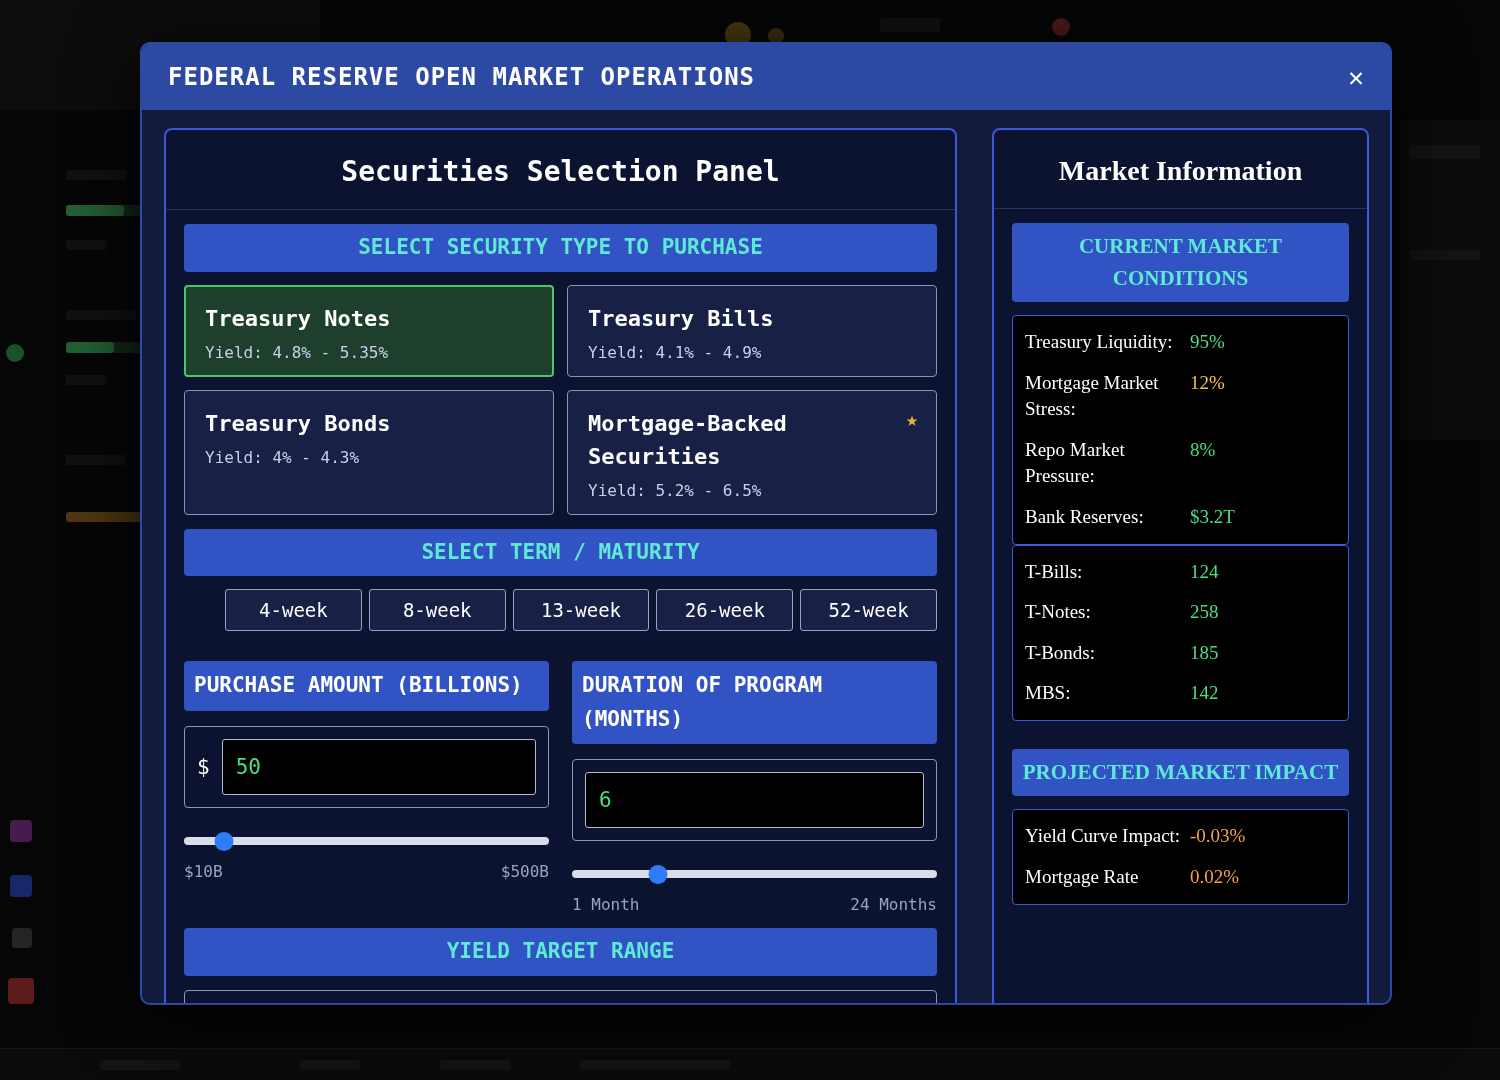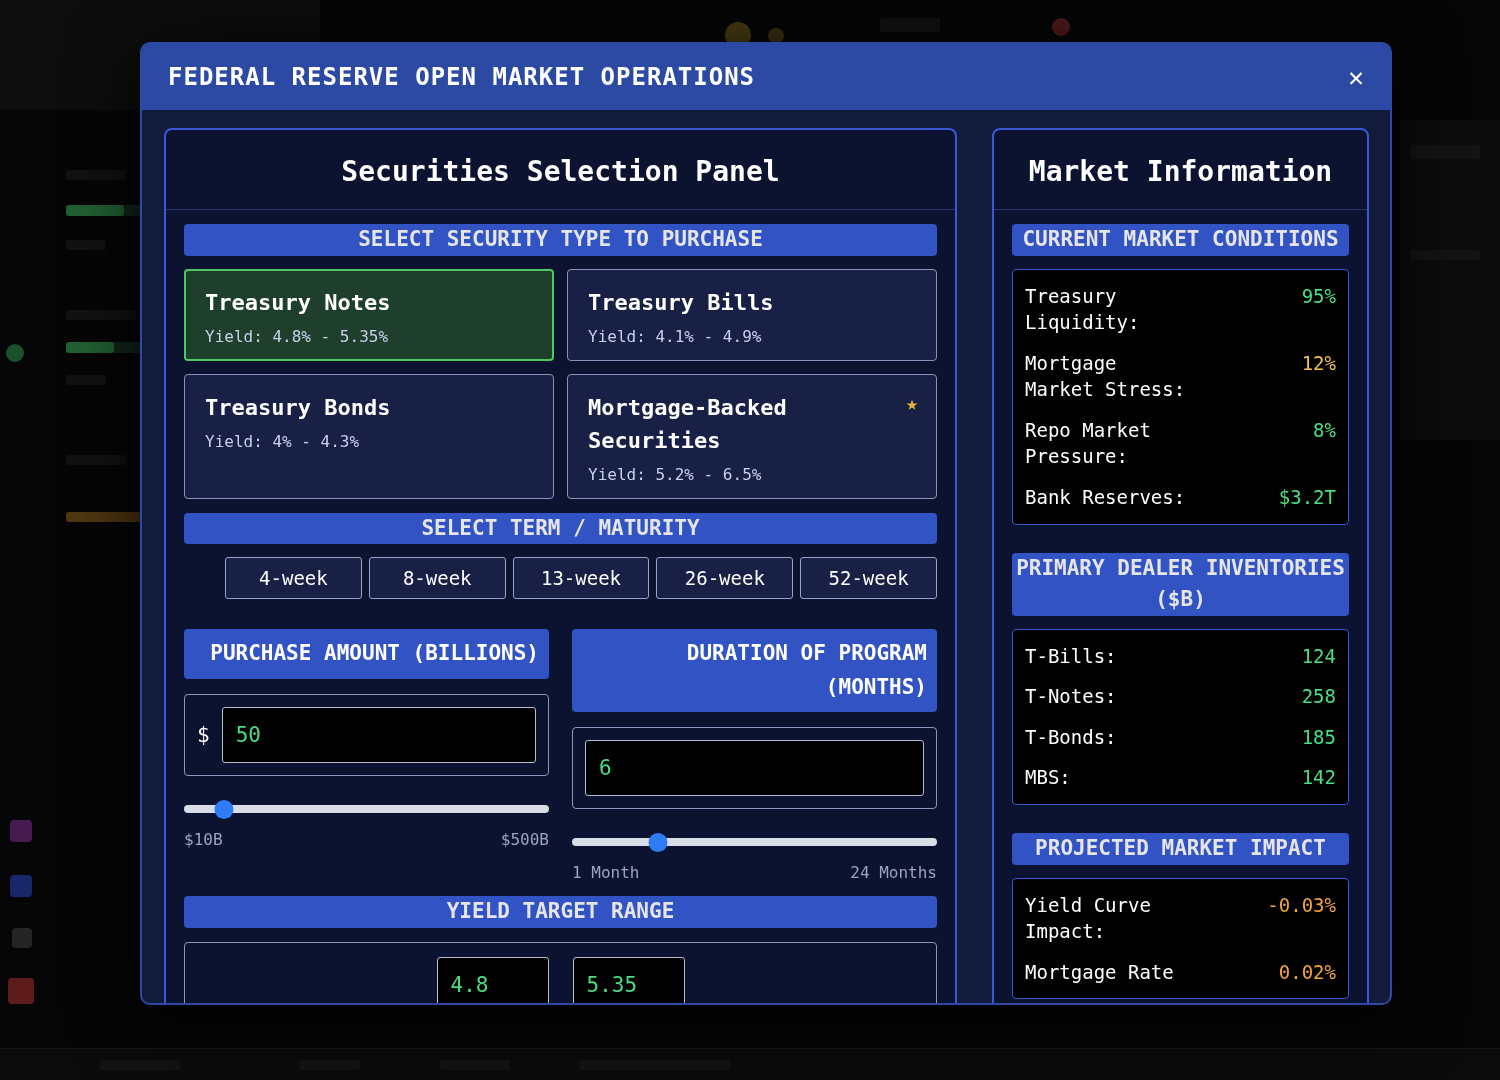--- a/index.html
+++ b/index.html
@@ -24,47 +24,47 @@
            overflow:hidden; box-shadow:0 12px 70px rgba(0,0,0,.9); }
   .modal-header { height:66px; background:var(--header-blue,#2c49a3); display:flex;
                   align-items:center; justify-content:space-between; padding:0 26px; }
   .modal-title { color:#fff; font-size:24px; font-weight:bold; letter-spacing:1px; }
   .close-btn { background:none; border:none; color:#fff; font-size:26px; cursor:pointer;
                font-family:inherit; line-height:1; }
 
   .modal-body { display:flex; gap:35px; padding:18px 22px 0; height:908px; overflow:hidden; }
   .panel { background:#0c1331; border:2px solid var(--panel-border,#3b59d6); border-radius:8px; }
   .securities-panel { flex:0 0 793px; }
-  .market-panel { flex:0 0 377px; }
+  .market-panel { flex:0 0 377px;font-family:Liberation Serif, serif; }
   .panel-title { text-align:center; color:#fff; font-size:28px; font-weight:bold;
                  padding:25px 0 21px; border-bottom:1px solid #26346a; }
   .panel-content { padding:0 18px; }
 
-  .section-bar { background:var(--section-blue,#3253c4); color:#e5e5e5; font-size:21px; font-weight:bold;
-                 text-align:center; border-radius:4px; margin:14px 0 13px; line-height:1.5; }
+  .section-bar { background:var(--section-blue,#3253c4); color:#5eead4; font-size:21px; font-weight:bold;
+                 text-align:center; padding:8px; border-radius:4px; margin:14px 0 13px; line-height:1.5; }
 
   
   .cards-grid { display:grid; grid-template-columns:1fr 1fr; gap:13px; }
   .card { position:relative; background:#182045; border:1px solid #8793bd; border-radius:4px;
           padding:16px 20px 14px; cursor:pointer; }
   .card.selected { background:#1e3f2b; border:2px solid var(--selected-green,#4cc764); padding:15px 19px 13px; }
   .card-name { color:#fff; font-size:22px; font-weight:bold; line-height:1.5; margin-bottom:8px; }
   .card-yield { color:#c7d0ea; font-size:16px; }
   .card-star { position:absolute; top:16px; right:18px; color:#e8b33b; font-size:20px; }
 
   
   .terms-row { display:flex; gap:7px; margin-top:13px;margin-left:41px; }
   .term-btn { flex:1; background:#182045; border:1px solid #97a3c9; border-radius:3px; color:#fff;
               font-size:19px; font-family:inherit; padding:9px 0; cursor:pointer; }
 
   
   .amount-duration-grid { display:grid; grid-template-columns:1fr 1fr; column-gap:23px;
                           margin-top:30px; align-items:start; }
   .col-header { background:var(--section-blue,#3253c4); color:#fff; font-size:21px; font-weight:bold;
-                text-align:right; padding:8px 10px; border-radius:4px; line-height:1.6; }
+                text-align:left; padding:8px 10px; border-radius:4px; line-height:1.6; }
   .input-wrap { border:1px solid #8a96c0; border-radius:4px; margin-top:15px; padding:12px;
                 display:flex; align-items:center; gap:12px; }
   .currency { color:#fff; font-size:21px; }
   .num-input { background:#000; border:1px solid #b5bccf; border-radius:3px;
                color:var(--value-green,#4ade80); font-size:21px; font-family:inherit;
                padding:15px 13px; width:100%; min-width:0; outline:none; }
   .input-wrap .num-input { flex:1; }
 
   .slider { position:relative; height:19px; margin-top:24px; cursor:pointer; }
   .slider-track { position:absolute; left:0; right:0; top:5px; height:8px; border-radius:4px; background:#d9dde8; }
@@ -74,21 +74,21 @@
 
   .yield-bar { }
   .yield-box { border:1px solid #8a96c0; border-radius:4px; margin-top:14px; padding:14px 0 26px;
                display:flex; justify-content:center; align-items:center; gap:24px; }
   .yield-input { width:112px; flex:none; }
 
   
   .side-first { margin-top:14px; }
   .side-next { margin-top:28px; }
   .info-box { background:#000; border:1px solid var(--panel-border,#3b59d6); border-radius:4px; padding:6px 12px; }
-  .info-row { display:flex; justify-content:space-between; align-items:flex-start; padding:7px 0; }
+  .info-row { display:flex; justify-content:flex-start; align-items:flex-start; padding:7px 0; }
   .info-label { color:#fff; font-size:19px; line-height:1.4; width:165px; }
   .info-value { font-size:19px; line-height:1.4; text-align:right; }
 </style>
 </head>
 <body>
 
 <div class="bg">
   <div class="shape patch1"></div>
   <div class="shape patch2"></div>
   <div class="shape ghost" style="left:66px;top:170px;width:60px;height:10px;"></div>
@@ -226,21 +226,20 @@
           <div class="info-row">
             <span class="info-label">Repo Market Pressure:</span>
             <span class="info-value" style="color: rgb(74, 222, 128);">8%</span>
           </div>
           <div class="info-row">
             <span class="info-label">Bank Reserves:</span>
             <span class="info-value" style="color: rgb(74, 222, 128);">$3.2T</span>
           </div>
         </div>
 
-        <div class="section-bar side-next">PRIMARY DEALER INVENTORIES ($B)</div>
         <div class="info-box">
           <div class="info-row">
             <span class="info-label">T-Bills:</span>
             <span class="info-value" style="color: rgb(74, 222, 128);">124</span>
           </div>
           <div class="info-row">
             <span class="info-label">T-Notes:</span>
             <span class="info-value" style="color: rgb(74, 222, 128);">258</span>
           </div>
           <div class="info-row">

